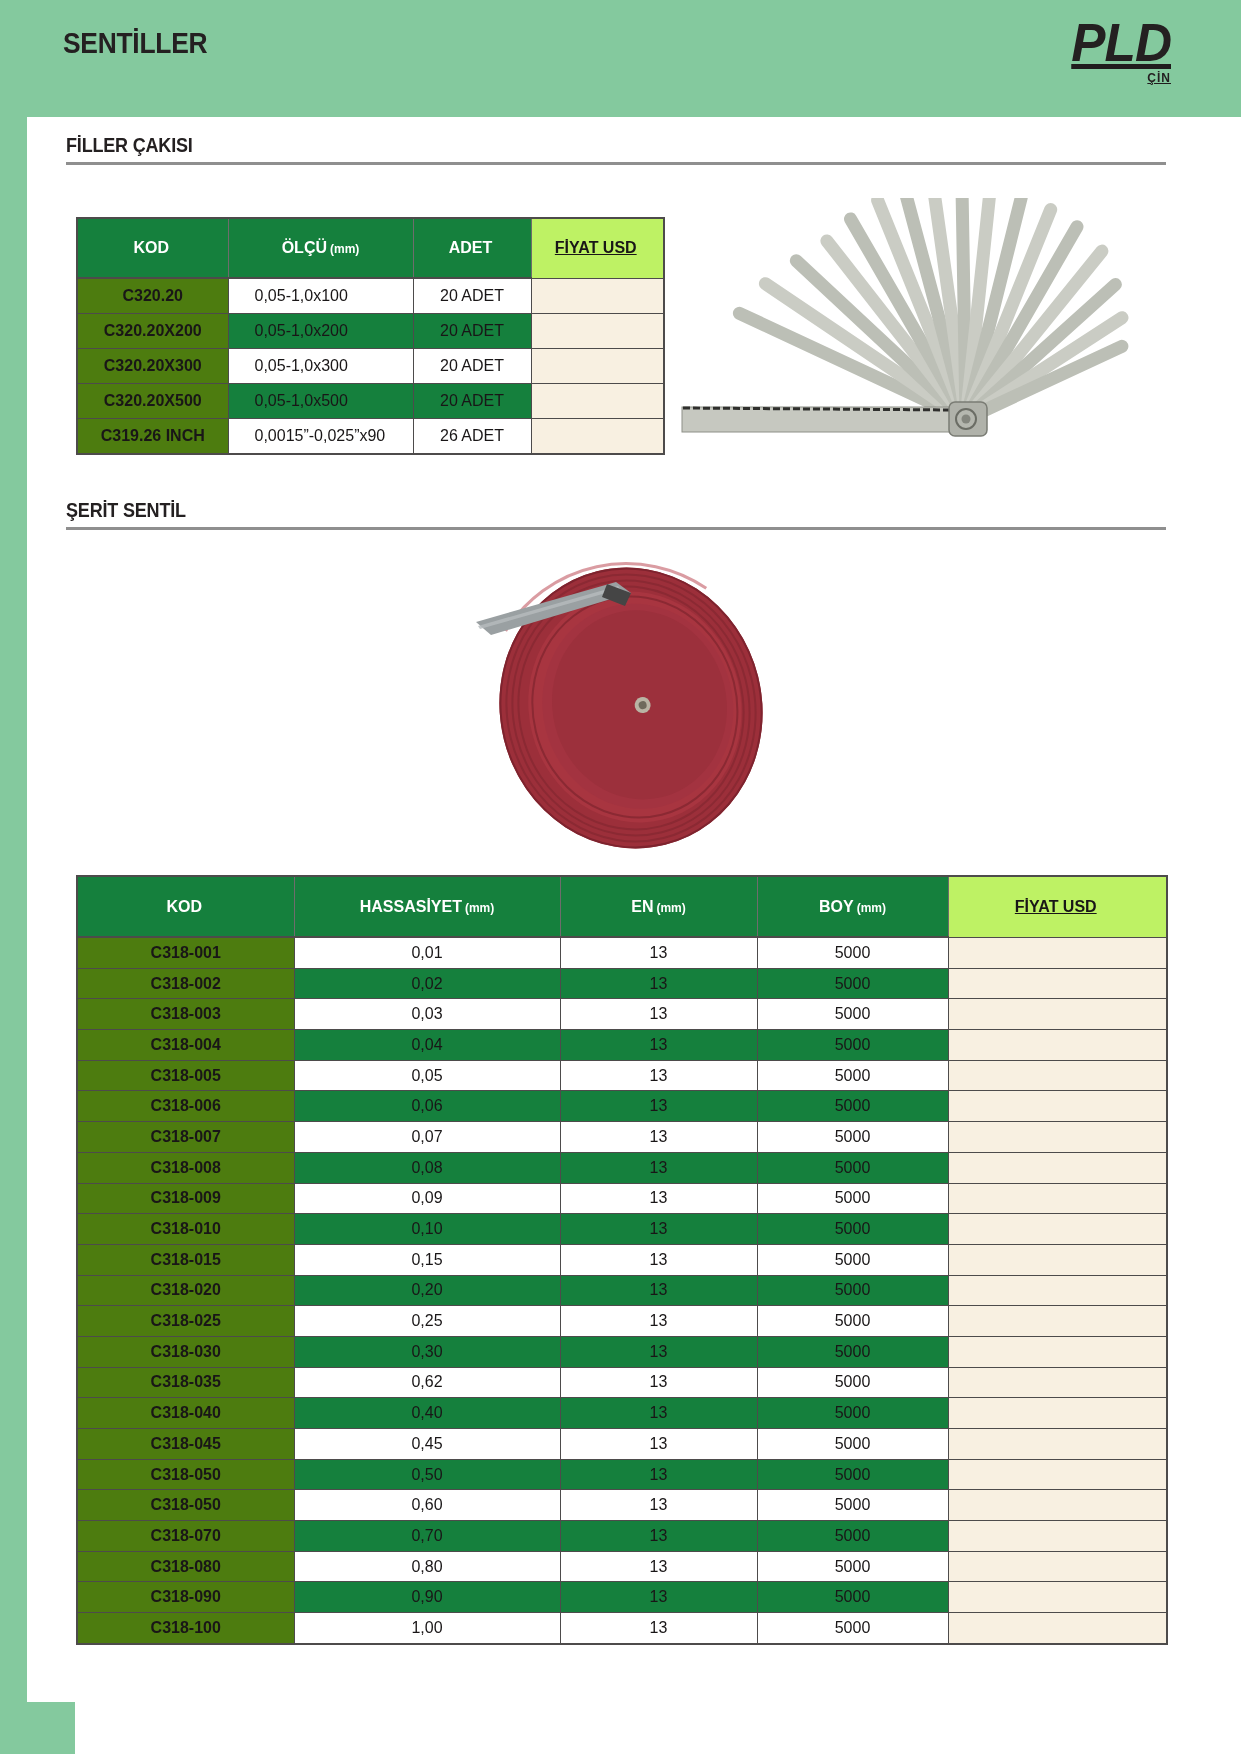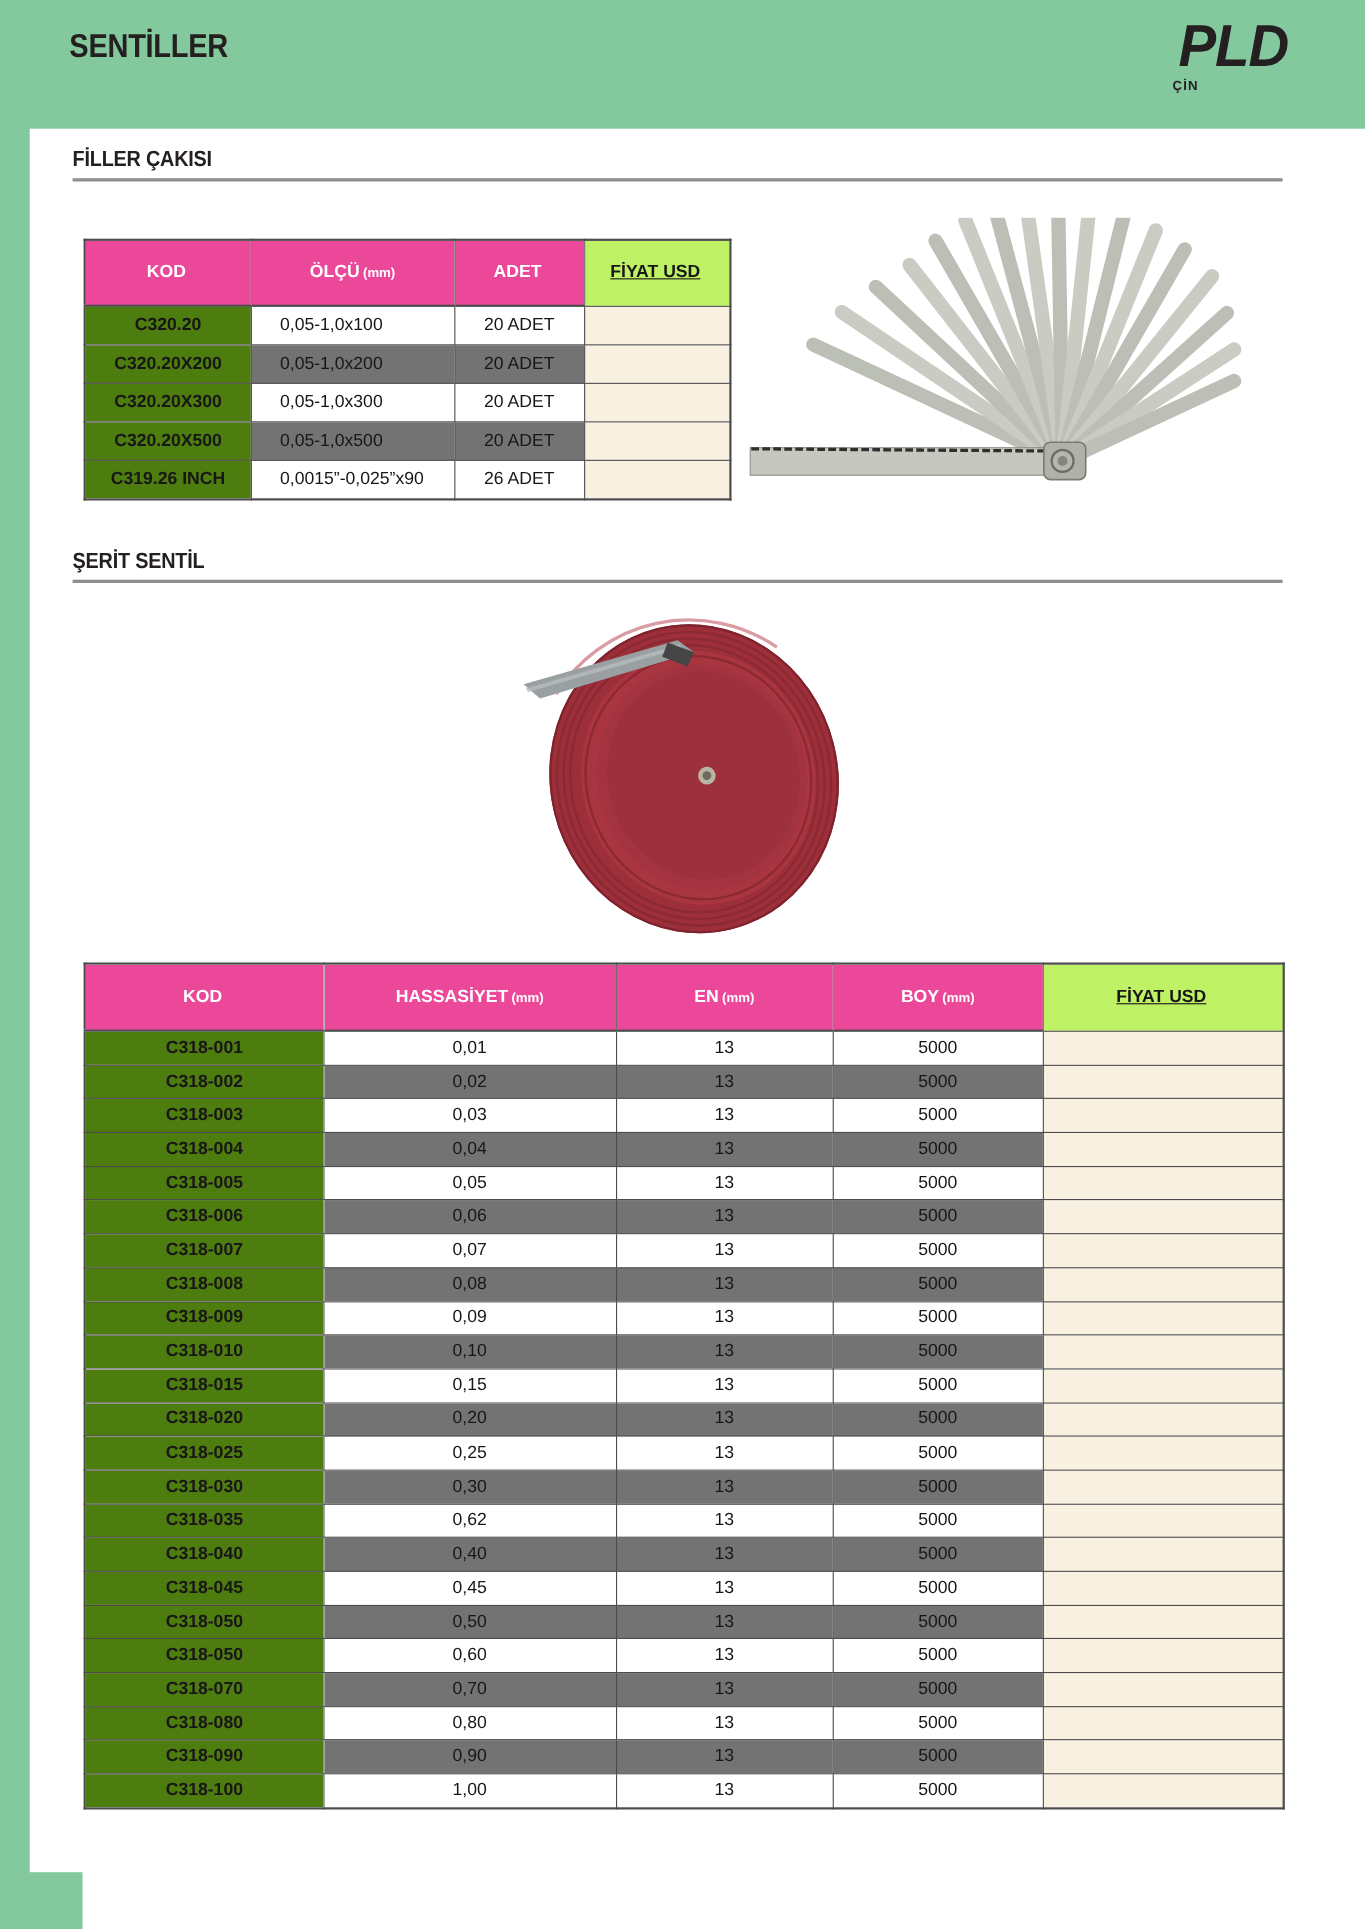--- a/index.html
+++ b/index.html
@@ -9,50 +9,50 @@
   }
   
   .topbar{position:absolute;left:0;top:0;width:1241px;height:117px;background:#84c99e;}
   .left-strip{position:absolute;left:0;top:0;width:27px;height:1754px;background:#84c99e;}
   .corner-block{position:absolute;left:0;top:1702px;width:75px;height:52px;background:#84c99e;}
 
   .page-title{
     position:absolute;left:63px;top:26px;font-size:30px;font-weight:bold;
     letter-spacing:-0.3px;color:#242021;transform:scaleX(0.88);transform-origin:left center;white-space:nowrap;
   }
-  .brand{position:absolute;right:70px;top:16px;text-align:left;}
+  .brand{position:absolute;right:70px;top:16px;text-align:right;text-decoration:underline;}
   .brand-logo{
     font-size:54px;line-height:52px;font-weight:bold;font-style:italic;color:#242021;
     letter-spacing:-1px;transform:scaleX(0.95);transform-origin:right center;
   }
   .brand-country{font-size:12px;font-weight:bold;letter-spacing:1px;color:#242021;margin-top:3px;}
 
   .section-h{
     position:absolute;left:66px;width:1100px;margin:0;
     font-size:20px;font-weight:bold;color:#242021;letter-spacing:-0.2px;
     padding-bottom:5px;border-bottom:3px solid #8f8f8f;
   }
   .section-h .inner{display:inline-block;transform:scaleX(0.9);transform-origin:left center;white-space:nowrap;}
   #h-filler{top:134px;}
   #h-serit{top:499px;}
 
   table{border-collapse:collapse;table-layout:fixed;position:absolute;background:#fff;}
   table{border:2px solid #4d4b4b;}
   th,td{border:1px solid #4d4b4b;text-align:center;vertical-align:middle;overflow:hidden;}
   thead th{
-    background:#ec4899;color:#ffffff;font-size:16px;font-weight:bold;border:1px solid #6e6c6c;
+    background:#15803d;color:#ffffff;font-size:16px;font-weight:bold;border:1px solid #6e6c6c;
     border-bottom:2px solid #4d4b4b;
   }
   thead th .unit{font-size:12px;font-weight:bold;margin-left:3px;}
   thead th.h-fiyat{background:#bef264;color:#191617;border:1px solid #4d4b4b;text-decoration:underline;}
   td{font-size:16px;color:#191617;}
   td.c-kod{background:#4d7c0f;font-weight:bold;}
   td.c-fiyat{background:#f8f0e1;}
   tr.zebra td.c-mid{background:#ffffff;}
-  tr.zebra-alt td.c-mid{background:#737373;}
+  tr.zebra-alt td.c-mid{background:#15803d;}
 
   #table-filler{left:76px;top:217px;width:587px;}
   #table-filler thead th{height:56px;}
   #table-filler tbody td{height:32px;}
   #table-filler td.c-olcu{text-align:left;padding-left:26px;}
 
   #table-serit{left:76px;top:875px;width:1090px;}
   #table-serit thead th{height:57px;}
   #table-serit tbody td{height:29.7px;padding:0;}
 

